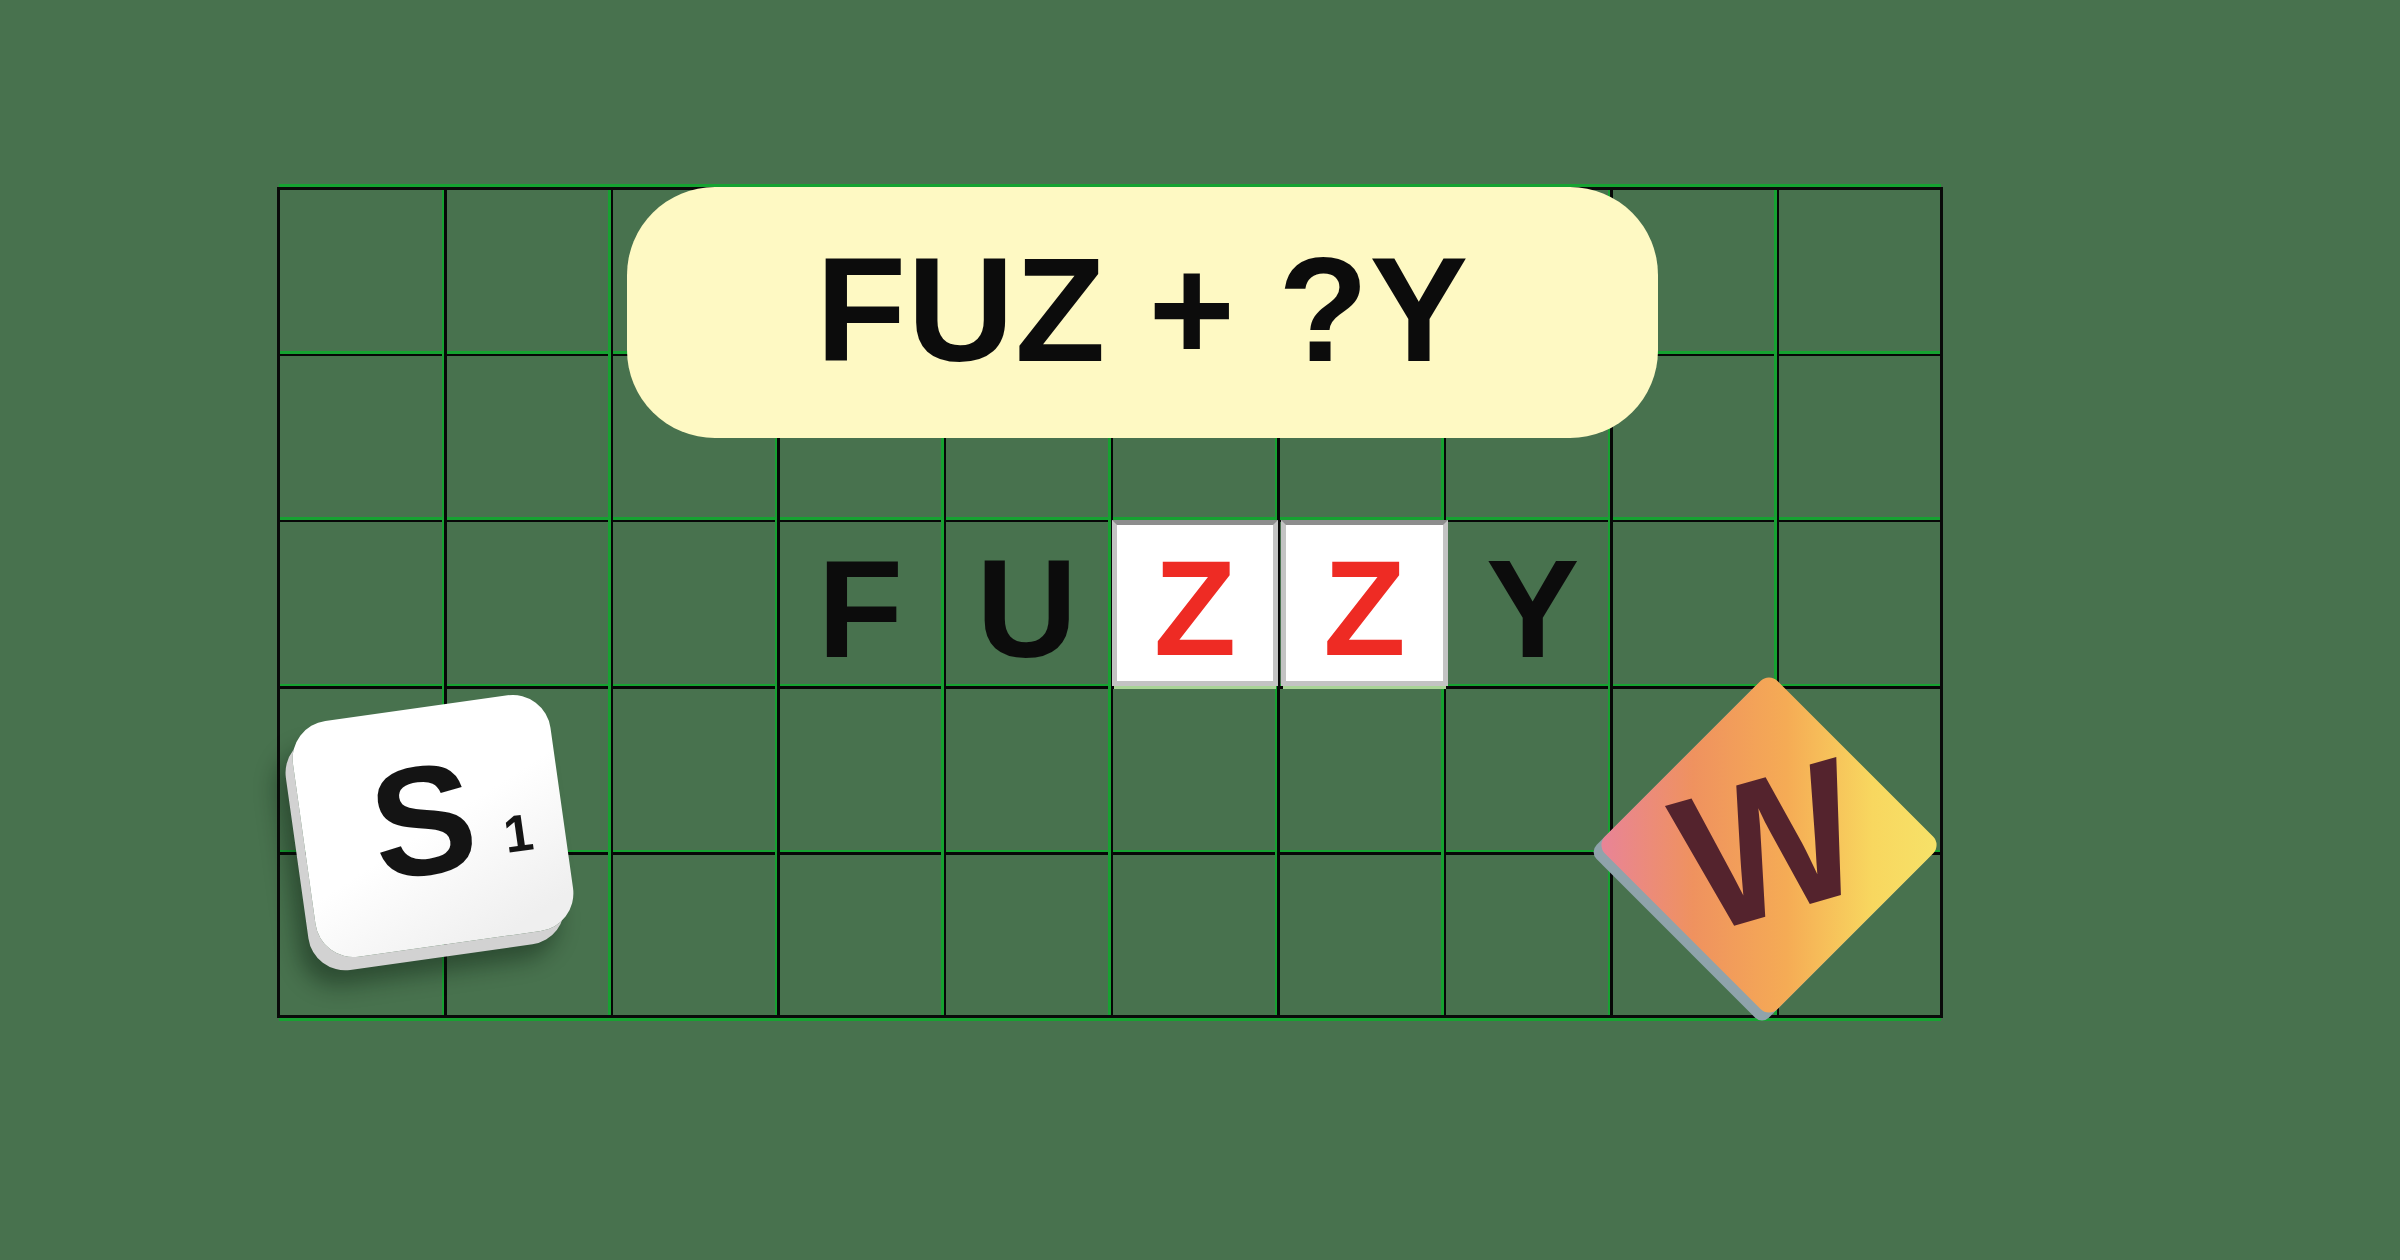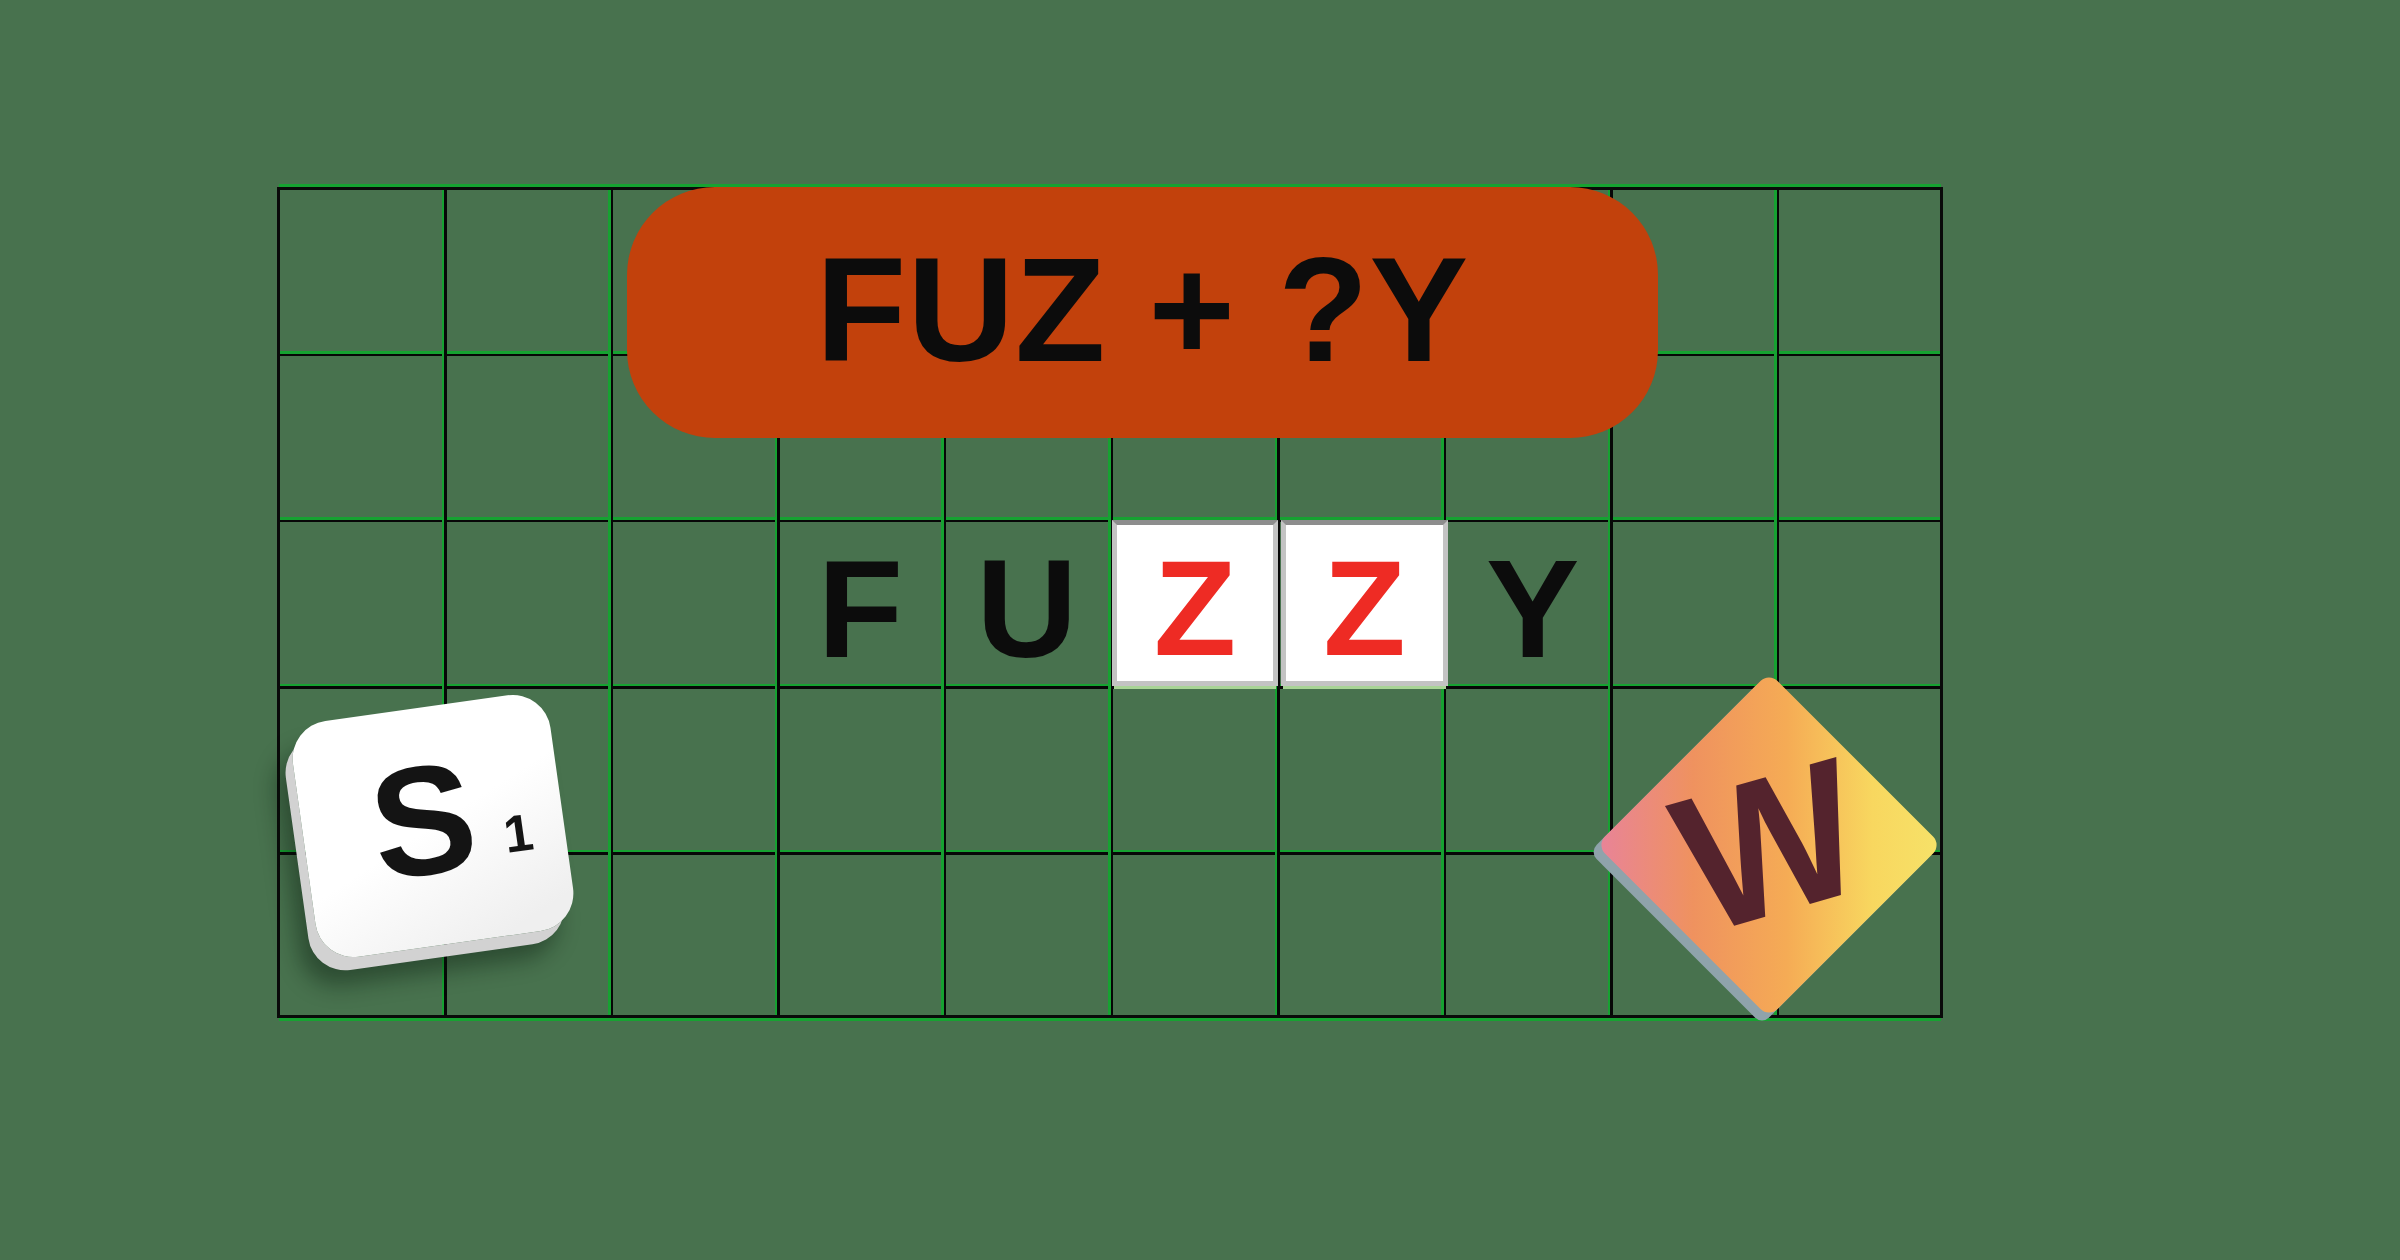--- a/index.html
+++ b/index.html
@@ -21,21 +21,21 @@
       repeating-linear-gradient(to bottom,
         rgba(0,0,0,0) 0px, rgba(0,0,0,0) 161.2px,
         #16a231 161.2px, #16a231 163.7px,
         #070707 163.7px, #070707 166.2px);
     box-shadow: 0 -5px 0 -2px #16a231, 0 5px 0 -2px #16a231;
   }
 
   
   .clue-pill{
     position:absolute;left:627px;top:187px;width:1031px;height:251px;
-    background:#c2410c;border-radius:88px;
+    background:#fef9c3;border-radius:88px;
     display:flex;align-items:center;justify-content:center;
   }
   .clue-text{
     font-size:148px;font-weight:bold;color:#0c0c0c;letter-spacing:1px;
     white-space:pre;line-height:1;padding-bottom:6px;
   }
 
   
   .word-row{
     position:absolute;left:777px;top:519px;height:167px;display:flex;

